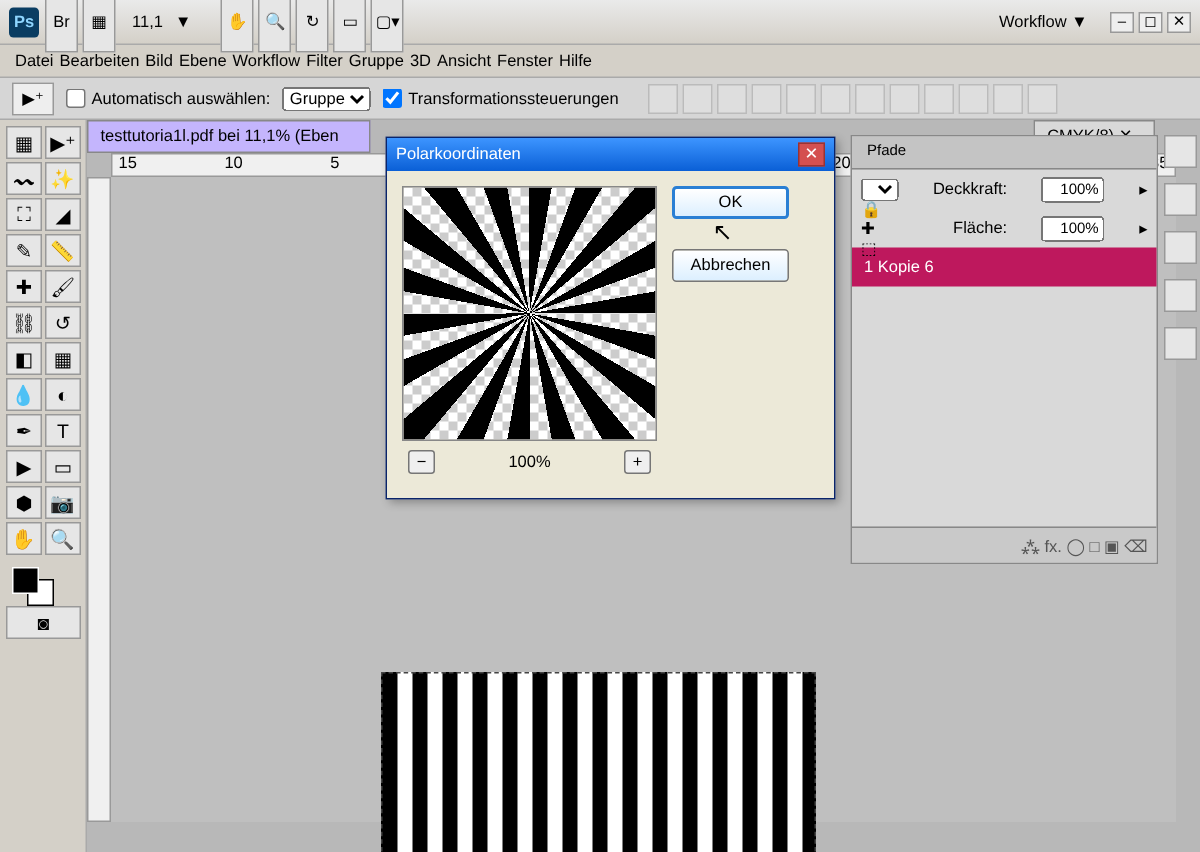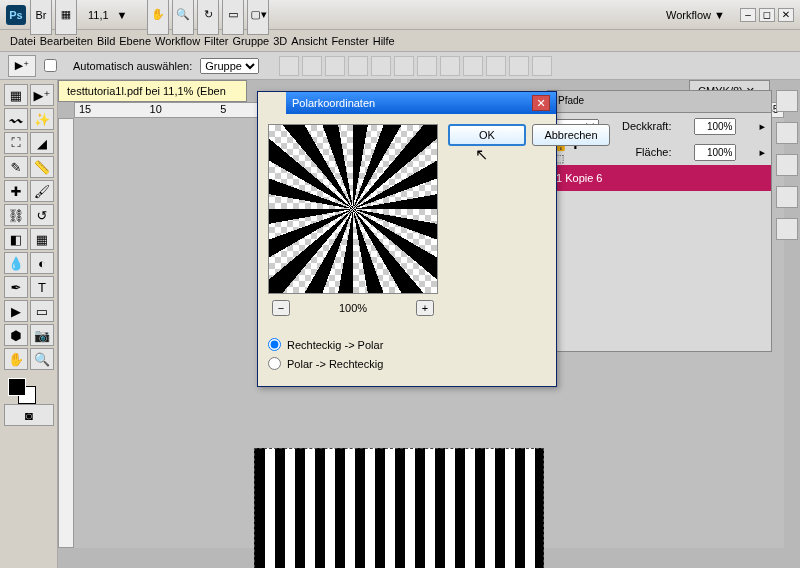--- a/index.html
+++ b/index.html
@@ -8,61 +8,61 @@
 .ps-icon { width: 20px; height: 20px; background: #0a3d62; color: #8ed6ff; font-weight: bold; text-align: center; line-height: 20px; border-radius: 3px; margin-right: 4px; }
 .titlebar .tool-icon { width: 22px; height: 40px; border: 1px solid #999; background: #e6e6e6; margin-right: 3px; display: flex; align-items: center; justify-content: center; }
 .titlebar .zoom-lvl { margin: 0 8px; text-align: center; }
 .spacer { flex: 1; }
 .workflow { margin-right: 12px; }
 .win-btn { width: 16px; height: 14px; border: 1px solid #999; background: #eee; margin-left: 3px; text-align: center; line-height: 12px; font-size: 10px; }
 .menubar { height: 22px; display: flex; align-items: center; padding: 0 10px; gap: 4px; border-bottom: 1px solid #aaa; }
 .menubar span { cursor: default; }
 .optbar { height: 28px; display: flex; align-items: center; padding: 0 8px; gap: 8px; border-bottom: 1px solid #aaa; background: #d6d6d6; }
 .optbar .arrow-icon { width: 28px; height: 22px; border: 1px solid #999; background: #eee; display: flex; align-items: center; justify-content: center; }
-.optbar label { display: flex; align-items: center; gap: 16px; }
+.optbar label { display: flex; align-items: center; gap: 4px; }
 .optbar select { font-size: 11px; }
 .optbar .align-icons { display: flex; gap: 3px; margin-left: 12px; }
 .optbar .align-icons div { width: 20px; height: 20px; border: 1px solid #aaa; background: #e4e4e4; opacity: 0.6; }
 .main { position: relative; height: 488px; display: flex; }
 .toolbox { width: 58px; background: #d4d0c8; border-right: 1px solid #aaa; padding: 4px; display: grid; grid-template-columns: 1fr 1fr; gap: 2px; align-content: start; }
 .toolbox .tool { width: 24px; height: 22px; border: 1px solid #999; background: #e6e6e6; display: flex; align-items: center; justify-content: center; font-size: 13px; }
 .toolbox .swatch { grid-column: 1/3; height: 24px; position: relative; margin-top: 6px; }
 .toolbox .swatch .fg { width: 18px; height: 18px; background: #000; border: 1px solid #fff; position: absolute; left: 4px; top: 0; }
 .toolbox .swatch .bg { width: 18px; height: 18px; background: #fff; border: 1px solid #000; position: absolute; left: 14px; top: 8px; }
 .canvas-wrap { flex: 1; background: #b8b8b8; position: relative; }
-.doc-tab { position: absolute; top: 0; left: 0; height: 22px; background: #fef9c3; border: 1px solid #888; padding: 0 20px 0 8px; line-height: 20px; }
+.doc-tab { position: absolute; top: 0; left: 0; height: 22px; background: #c4b5fd; border: 1px solid #888; padding: 0 20px 0 8px; line-height: 20px; }
 .doc-tab2 { position: absolute; top: 0; right: 30px; height: 22px; background: #d9d9d9; border: 1px solid #888; padding: 0 14px 0 8px; line-height: 20px; }
 .ruler-h { position: absolute; top: 22px; left: 16px; right: 16px; height: 16px; background: #f0f0f0; border: 1px solid #999; font-size: 8px; display:flex; justify-content:space-between; padding:0 4px; }
 .ruler-v { position: absolute; top: 38px; left: 0; width: 16px; bottom: 20px; background: #f0f0f0; border: 1px solid #999; }
 .canvas { position: absolute; top: 38px; left: 16px; right: 16px; bottom: 20px; background: #bfbfbf; }
 .stripes { position: absolute; left: 180px; top: 330px; width: 290px; height: 150px; background: repeating-linear-gradient(90deg,#000 0 10px,#fff 10px 20px); border: 1px dashed #444; }
 .panels { position: absolute; right: 28px; top: 90px; width: 225px; }
-.panel { background: #d9d9d9; border: 1px solid #888; margin-bottom: 0; }
+.panel { background: #d9d9d9; border: 1px solid #888; margin-bottom: 0; margin-left: 20px; }
 .panel .tabs { display: flex; height: 22px; background: #c4c4c4; border-bottom: 1px solid #888; }
 .panel .tabs span { padding: 4px 10px; font-size: 10px; }
 .panel .row { display: flex; align-items: center; padding: 4px 6px; gap: 23px; height: 26px; }
 .panel .row input { width: 42px; font-size: 10px; text-align: right; padding: 1px 2px; }
 .panel select { flex: 1; font-size: 10px; }
 .layer-item { height: 26px; display: flex; align-items: center; padding: 0 8px; }
 .layer-item.sel { background: #be185d; color: #fff; }
 .panel-bottom { height: 24px; background: #c9c9c9; border-top: 1px solid #888; display:flex; justify-content:flex-end; align-items:center; gap:6px; padding:0 6px; font-size:10px; color:#555;}
 .right-dock { position: absolute; right: 0; top: 80px; width: 26px; display:flex; flex-direction:column; gap:10px; padding-top:10px;}
 .right-dock div { width:22px; height:22px; border:1px solid #999; background:#e6e6e6; margin-left:2px;}
 .dialog { position: absolute; left: 257px; top: 91px; width: 300px; background: #ece9d8; border: 1px solid #0a246a; box-shadow: 2px 2px 6px rgba(0,0,0,0.3); }
-.dialog .dlg-title { height: 22px; background: linear-gradient(#3d95ff,#0a5fd6); color: #fff; display: flex; align-items: center; padding: 0 6px; margin-left: 28px; }
+.dialog .dlg-title { height: 22px; background: linear-gradient(#3d95ff,#0a5fd6); color: #fff; display: flex; align-items: center; padding: 0 6px; }
 .dialog .dlg-title .close { margin-left: auto; width: 18px; height: 16px; background: #d45050; color: #fff; text-align: center; line-height: 14px; border: 1px solid #933; }
 .dialog .dlg-body { padding: 10px; display: flex; gap: 10px; }
 .dialog .preview { width: 170px; }
 .dialog .pv-img { width: 170px; height: 170px; background: repeating-conic-gradient(#ccc 0 25%, #fff 0 50%) 0 0/12px 12px; border: 1px solid #888; position: relative; overflow: hidden; }
 .sunburst { position:absolute; inset:0; background: repeating-conic-gradient(#000 0deg 10deg, transparent 10deg 20deg); }
 .dialog .zoom-row { display: flex; justify-content: space-between; align-items: center; padding: 6px 4px; }
 .dialog .zoom-row button { width: 18px; height: 16px; }
 .dialog .radios { padding: 0 10px 10px; }
 .dialog .radios label { display: flex; align-items: center; gap: 6px; margin: 6px 0; }
-.dialog .dlg-btns { display: flex; flex-direction: row; gap: 6px; }
+.dialog .dlg-btns { display: flex; flex-direction: column; gap: 20px; }
 .dialog .dlg-btns button { width: 78px; height: 22px; border: 1px solid #777; background: linear-gradient(#fff,#dcefff); border-radius: 3px; }
 .dialog .dlg-btns button.ok { border: 2px solid #2a7fd4; }
 .cursor { position:absolute; left: 475px; top: 145px; font-size:16px; pointer-events:none; }
 </style>
 </head>
 <body>
 
 <div class="titlebar">
   <div class="ps-icon">Ps</div>
   <div class="tool-icon">Br</div>
@@ -95,20 +95,24 @@
   <span>Hilfe</span>
 </div>
 
 <div class="optbar">
   <div class="arrow-icon">▶⁺</div>
   <label>
       <input type="checkbox" style="">
       <span>Automatisch auswählen:</span>
     </label>
   <select><option>Gruppe</option></select>
+  <label>
+      <input type="checkbox" checked="" style="">
+      <span>Transformationssteuerungen</span>
+    </label>
   <div class="align-icons">
     <div></div>
       <div></div>
       <div></div>
     <div></div>
       <div></div>
       <div></div>
     <div></div>
       <div></div>
       <div></div>
@@ -195,20 +199,23 @@
     <div class="row">
       <span>🔒 ✚ ⬚</span>
       <div style="flex:1"></div>
       <span>Fläche:</span>
       <input value="100%" style="">▸
     </div>
     <div class="layer-item sel">
         <span>1 Kopie 6</span>
       </div>
     <div style="height:160px"></div>
+    <div class="panel-bottom">
+        <span>⁂  fx.  ◯  □  ▣  ⌫</span>
+      </div>
   </div>
 </div>
 
 <div class="dialog">
   <div class="dlg-title">
     <span>Polarkoordinaten</span>
     <div class="close">✕</div>
   </div>
   <div class="dlg-body">
     <div class="preview">
@@ -219,25 +226,15 @@
         <button>−</button>
         <span>100%</span>
         <button>+</button>
       </div>
     </div>
     <div class="dlg-btns">
       <button class="ok">OK</button>
       <button>Abbrechen</button>
     </div>
   </div>
-  <div class="radios">
-    <label>
-        <input type="radio" name="pc" checked="" style="">
-        <span>Rechteckig -&gt; Polar</span>
-      </label>
-    <label>
-        <input type="radio" name="pc" style="">
-        <span>Polar -&gt; Rechteckig</span>
-      </label>
-  </div>
 </div>
 
 <div class="cursor">↖</div>
 
 </body></html>

